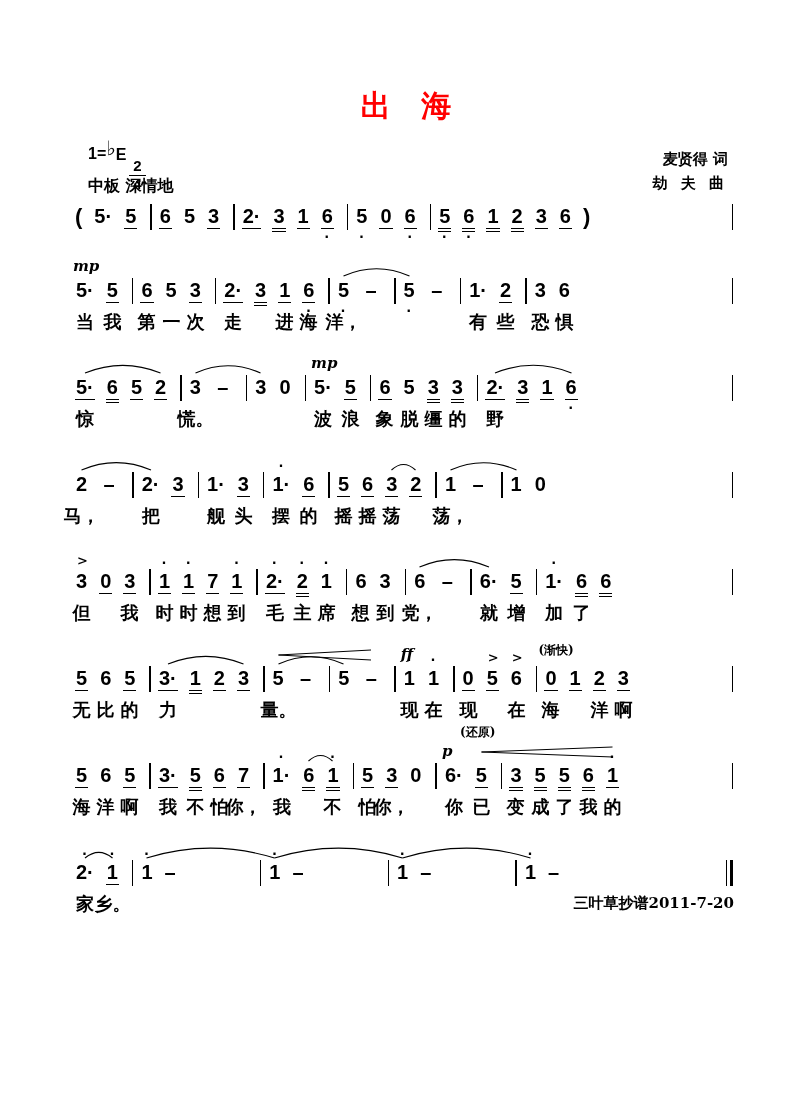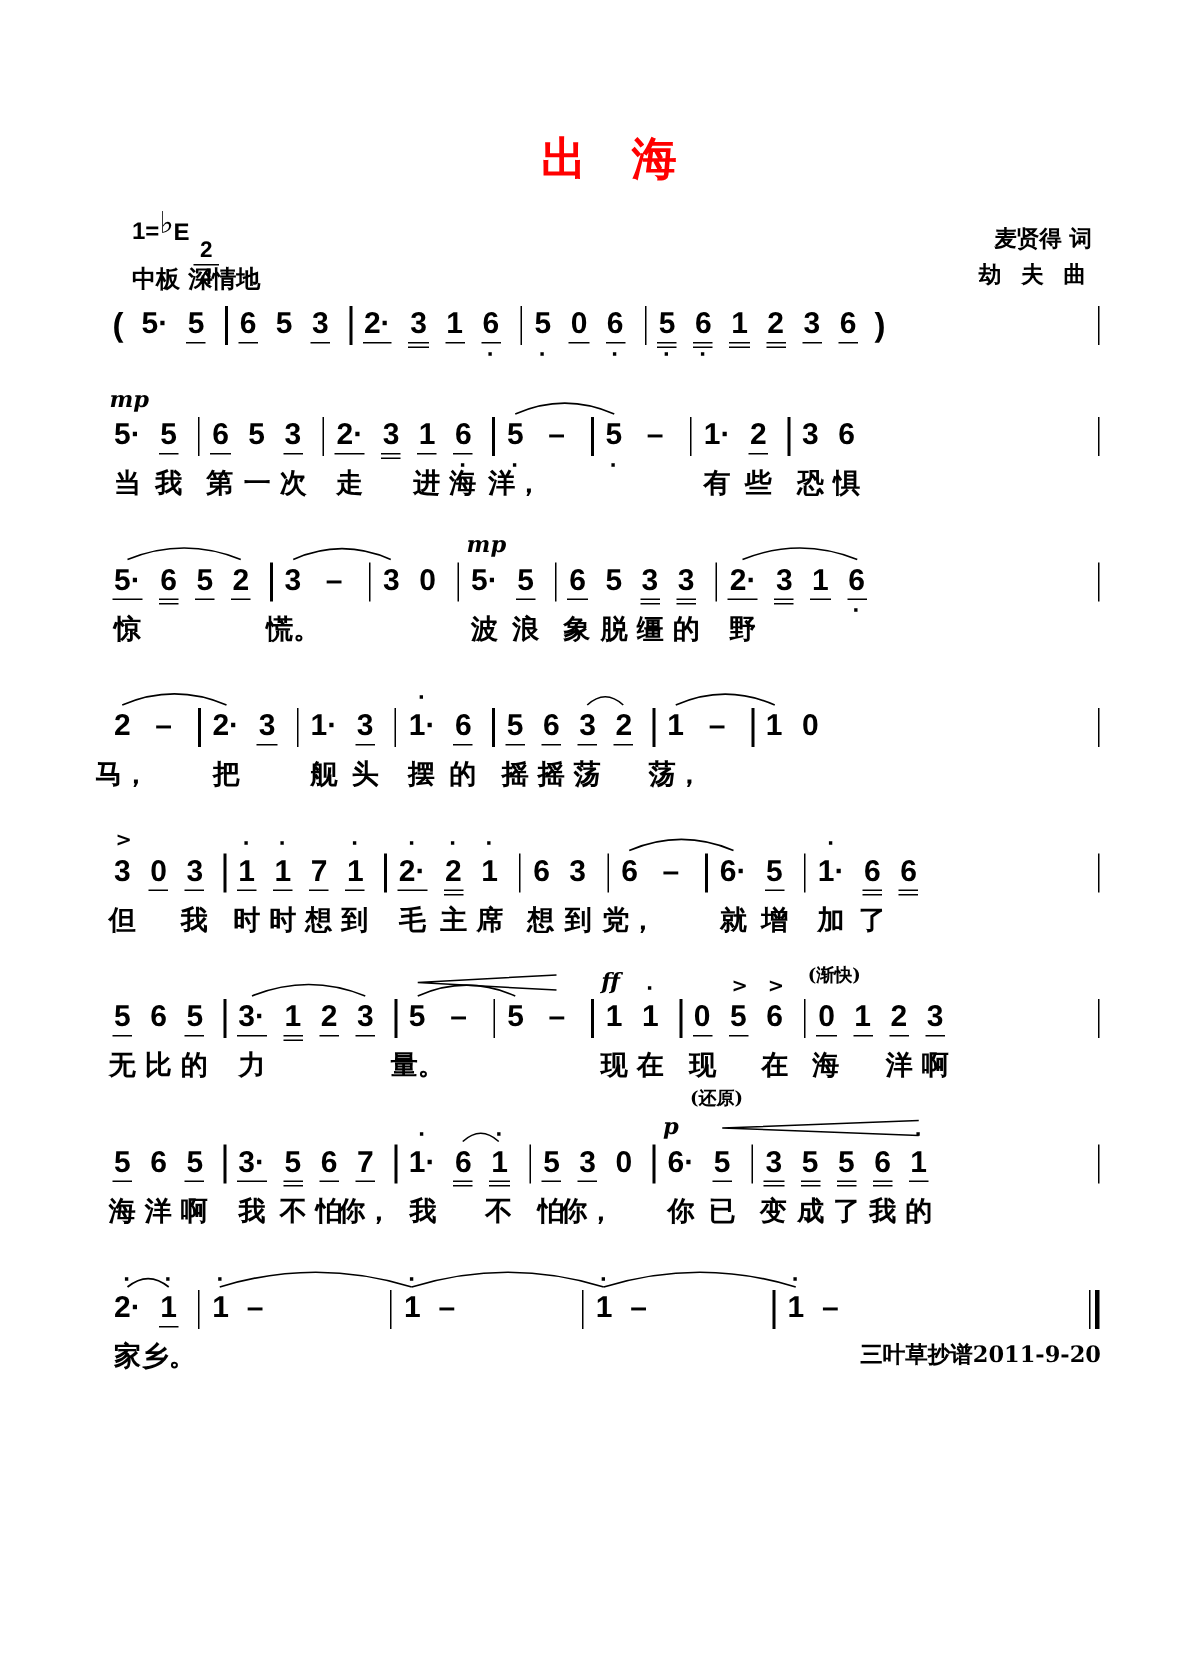--- a/index.html
+++ b/index.html
@@ -398,16 +398,16 @@
           <span class="tok barwrap"><i class="bar"></i><i class="bar thick"></i></span>
         </div>
         <svg class="overlay">
           <path d="M 10 24 Q 23.75 12.708333333333334 37.5 24" fill="none" stroke="#000" stroke-width="1.1"></path>
           <path d="M 71.5 24 Q 135.5 4.333333333333336 199.5 24" fill="none" stroke="#000" stroke-width="1.1"></path>
           <path d="M 199.5 24 Q 263.5 4.333333333333336 327.5 24" fill="none" stroke="#000" stroke-width="1.1"></path>
           <path d="M 327.5 24 Q 391.5 4.333333333333336 455.5 24" fill="none" stroke="#000" stroke-width="1.1"></path>
         </svg>
         <span class="lyr" style="left: 10px;">家</span>
         <span class="lyr" style="left: 37.5px;">乡。</span>
-        <span class="scredit">三叶草抄谱2011-9-20</span>
+        <span class="scredit">三叶草抄谱2011-7-20</span>
       </div>
     </div>
 </div>
 
 </body></html>

